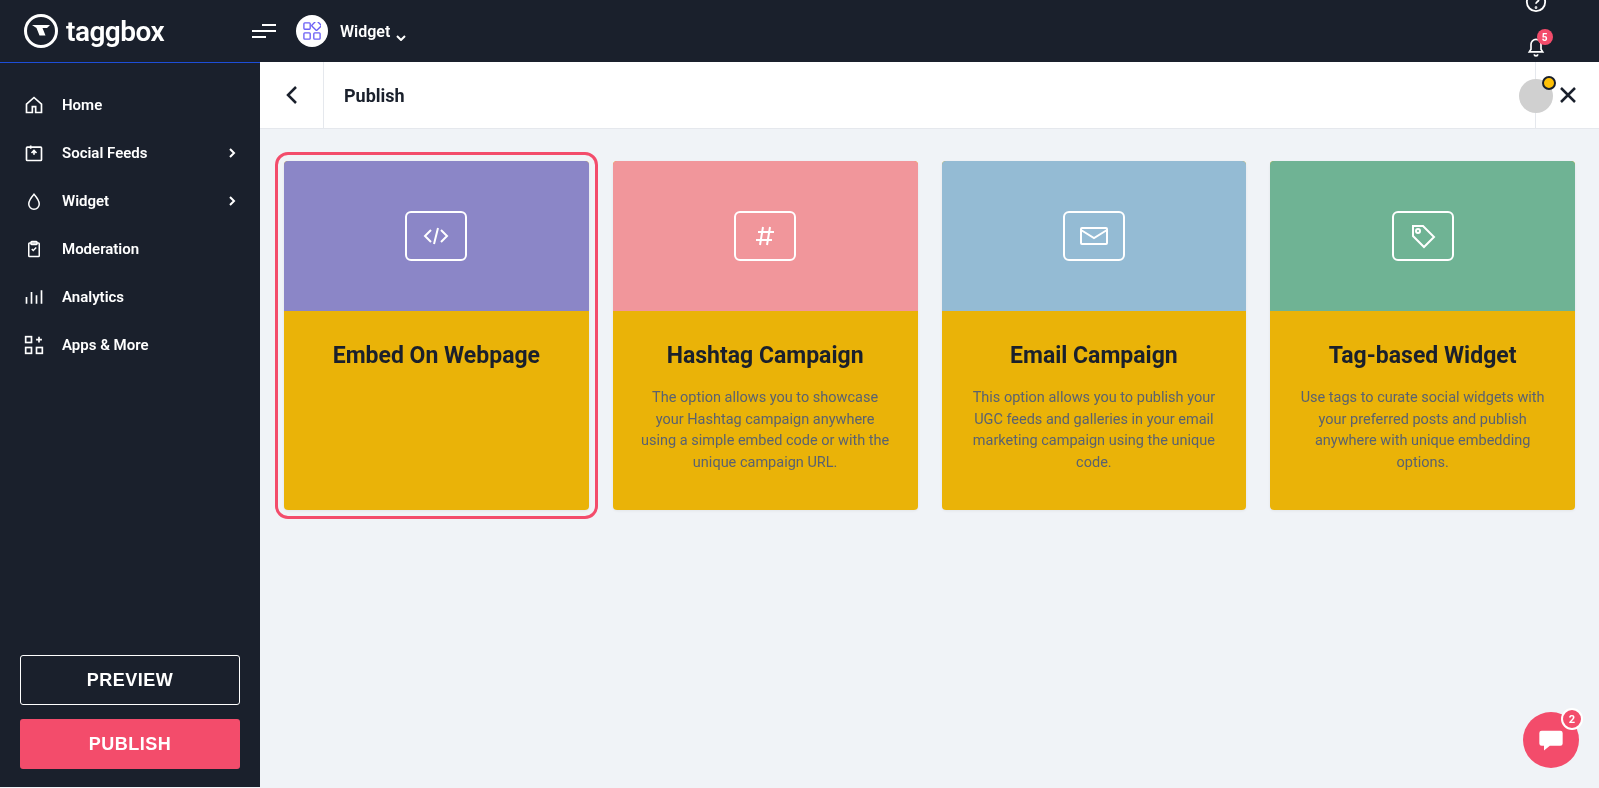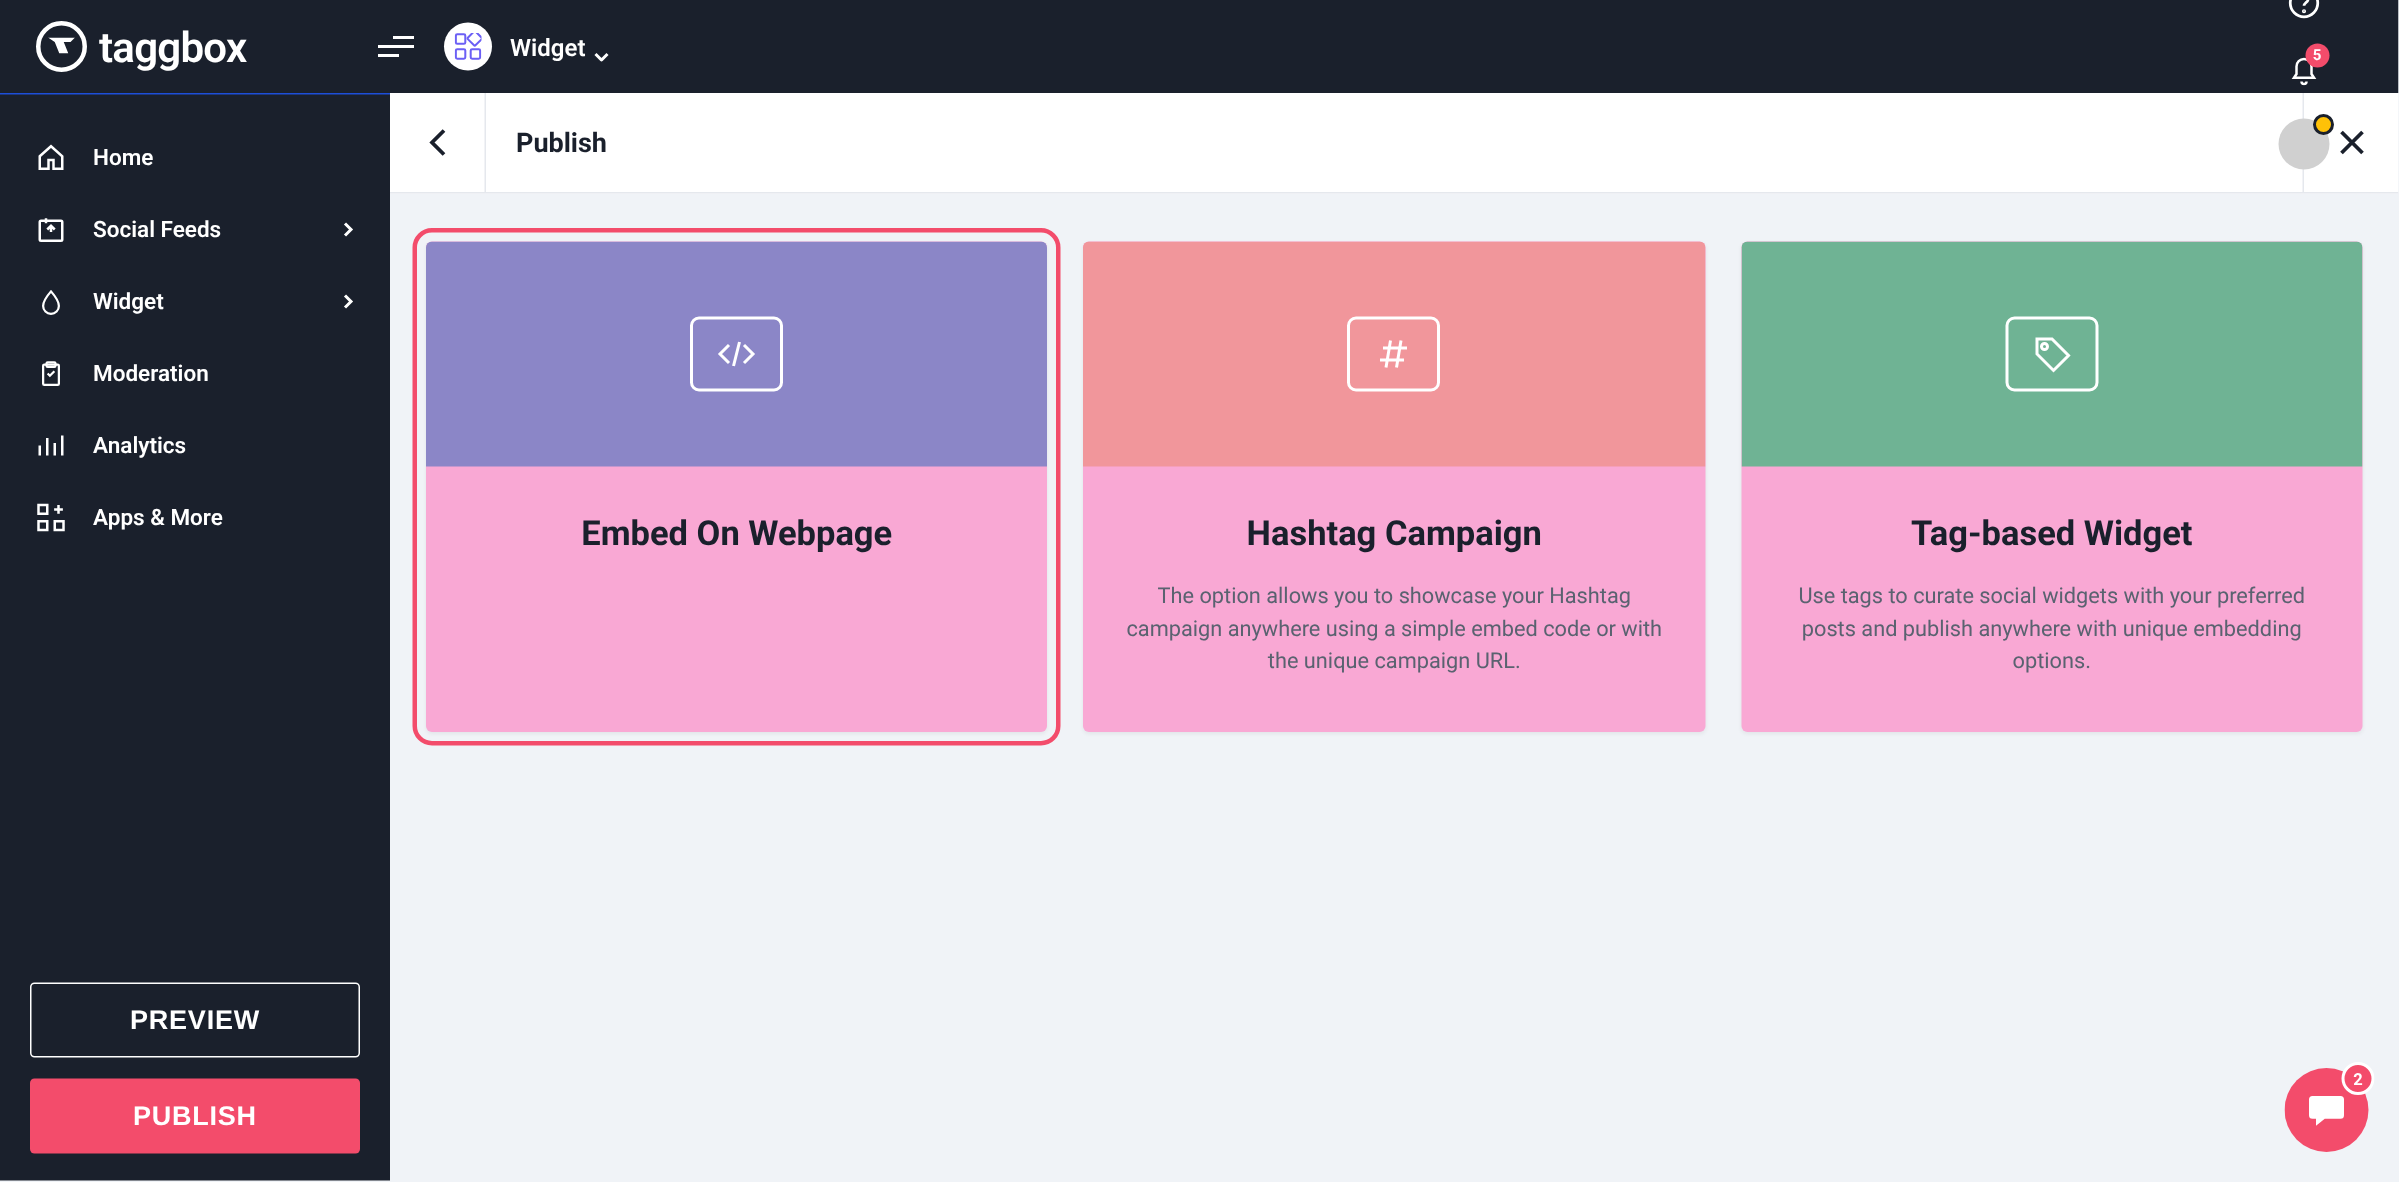--- a/index.html
+++ b/index.html
@@ -29,21 +29,21 @@
 .sidebar-footer { margin-top: auto; padding: 18px 20px; display: flex; flex-direction: column; gap: 14px; }
 .btn { height: 50px; border-radius: 3px; font-weight: 700; font-size: 18px; letter-spacing: 0.5px; cursor: pointer; border: none; }
 .btn-preview { background: transparent; border: 1px solid #fff; color: #fff; }
 .btn-publish { background: #f34c6b; color: #fff; }
 .main { flex: 1; background: #f0f3f7; display: flex; flex-direction: column; }
 .pagehead { height: 67px; background: #fff; display: flex; align-items: center; border-bottom: 1px solid #e5e8ed; }
 .back-btn { width: 64px; height: 100%; display: flex; align-items: center; justify-content: center; border-right: 1px solid #e5e8ed; cursor: pointer; }
 .page-title { font-size: 18px; font-weight: 700; color: #1a202c; padding-left: 20px; }
 .close-btn { margin-left: auto; width: 64px; height: 100%; display: flex; align-items: center; justify-content: center; border-left: 1px solid #e5e8ed; cursor: pointer; }
 .cards { display: flex; gap: 24px; padding: 32px 24px; }
-.card { flex: 1; background: #f9a8d4; border-radius: 4px; box-shadow: 0 1px 3px rgba(0,0,0,0.06); cursor: pointer; overflow: hidden; }
+.card { flex: 1; background: #eab308; border-radius: 4px; box-shadow: 0 1px 3px rgba(0,0,0,0.06); cursor: pointer; overflow: hidden; }
 .card.highlight { outline: 3px solid #f34c6b; outline-offset: 6px; }
 .card-header { height: 150px; display: flex; align-items: center; justify-content: center; }
 .bg-purple { background: #8b86c7; } .bg-pink { background: #f1969b; } .bg-blue { background: #94bbd4; } .bg-green { background: #6fb394; }
 .card-icon-box { width: 62px; height: 50px; border: 2px solid #fff; border-radius: 6px; display: flex; align-items: center; justify-content: center; }
 .card-body { padding: 30px 28px 36px; text-align: center; }
 .card-title { font-size: 23px; font-weight: 700; color: #1a202c; margin-bottom: 16px; line-height: 1.3; }
 .card-desc { font-size: 14.5px; color: #5a6270; line-height: 1.5; }
 .chat-bubble { position: fixed; bottom: 20px; right: 20px; width: 56px; height: 56px; background: #f34c6b; border-radius: 50%; display: flex; align-items: center; justify-content: center; cursor: pointer; }
 .chat-badge { position: absolute; top: -4px; right: -4px; background: #f34c6b; color: #fff; border: 2px solid #fff; width: 22px; height: 22px; border-radius: 50%; font-size: 11px; font-weight: 700; display: flex; align-items: center; justify-content: center; }
 svg { display: block; }
@@ -211,20 +211,34 @@
                 <path d="M5 8 H21 M3 16 H19 M10 3 L7 21 M17 3 L14 21"></path>
               </svg>
             </div>
           </div>
           <div class="card-body">
             <div class="card-title">Hashtag Campaign</div>
             <div class="card-desc">The option allows you to showcase your Hashtag campaign anywhere using a simple embed code or with the unique campaign URL.</div>
           </div>
         </div>
         <div class="card">
+          <div class="card-header bg-blue">
+            <div class="card-icon-box">
+              <svg width="30" height="20" viewBox="0 0 30 20" fill="none" stroke="#fff" stroke-width="2">
+                <rect x="2" y="2" width="26" height="16" rx="1"></rect>
+                <path d="M2 4 L15 12 L28 4"></path>
+              </svg>
+            </div>
+          </div>
+          <div class="card-body">
+            <div class="card-title">Email Campaign</div>
+            <div class="card-desc">This option allows you to publish your UGC feeds and galleries in your email marketing campaign using the unique code.</div>
+          </div>
+        </div>
+        <div class="card">
           <div class="card-header bg-green">
             <div class="card-icon-box">
               <svg width="26" height="26" viewBox="0 0 26 26" fill="none" stroke="#fff" stroke-width="2">
                 <path d="M3 3 H13 L24 14 L14 24 L3 13 Z"></path>
                 <circle cx="8" cy="8" r="2"></circle>
               </svg>
             </div>
           </div>
           <div class="card-body">
             <div class="card-title">Tag-based Widget</div>

